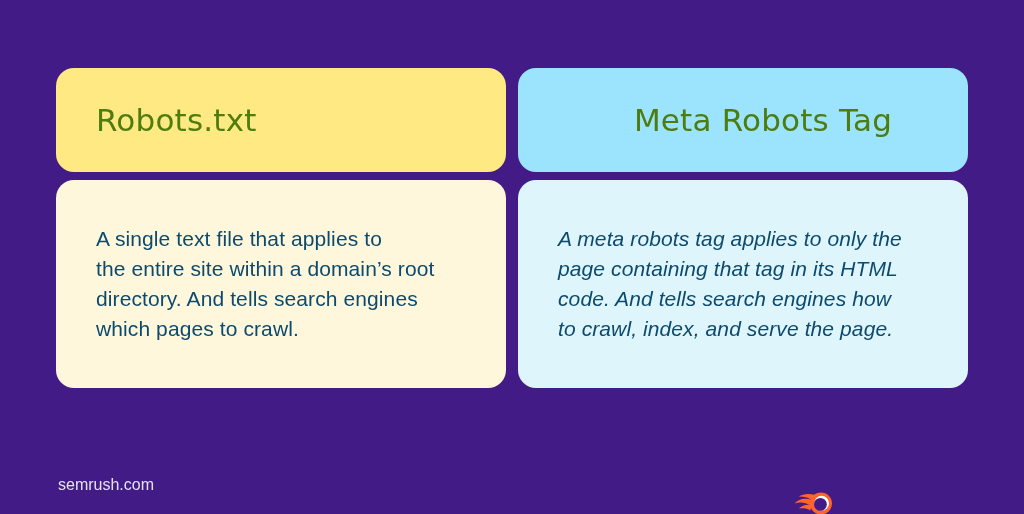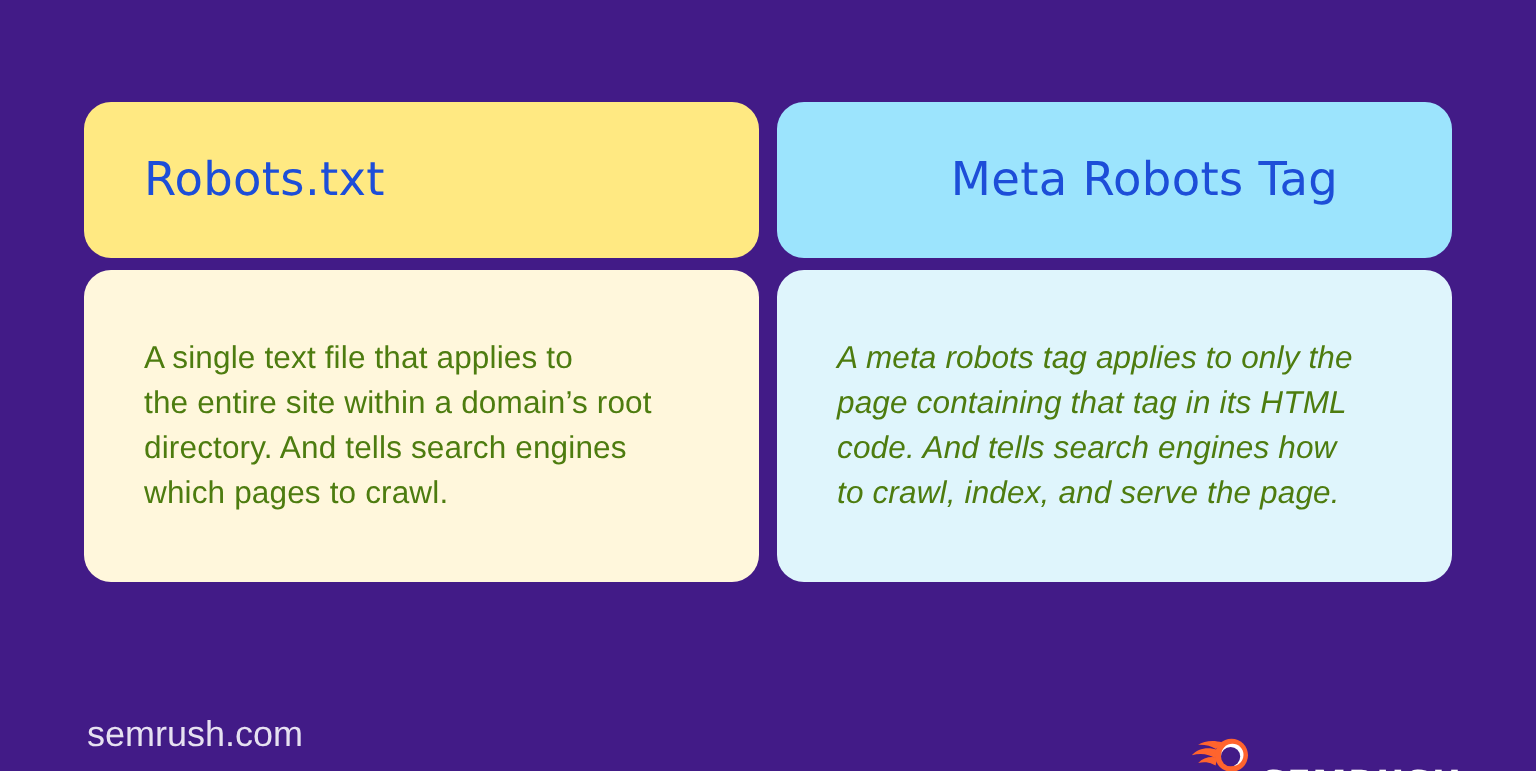--- a/index.html
+++ b/index.html
@@ -31,43 +31,43 @@
     align-items: center;
     padding-left: 40px;
     box-sizing: border-box;
   }
   .header-card.yellow { background: #FFE982; }
   .header-card.blue   { background: #9CE4FD; justify-content: center; }
   .card-title {
     font-family: "DejaVu Sans", "Liberation Sans", sans-serif;
     font-size: 31px;
     font-weight: 500;
-    color: #1d4ed8;
+    color: #4d7c0f;
     letter-spacing: 0.2px;
   }
   .body-card {
     height: 208px;
     border-radius: 18px;
     box-sizing: border-box;
     padding: 44px 38px 0 40px;
   }
   .body-card.pale-yellow { background: #FFF7DC; }
   .body-card.pale-blue   { background: #DFF5FC; font-style: italic; }
   .card-description {
     font-size: 21px;
     line-height: 30px;
-    color: #4d7c0f;
+    color: #0c4a6e;
     white-space: pre-line;
     letter-spacing: 0.1px;
   }
   .site-url {
     position: absolute;
     left: 58px;
     top: 476px;
-    font-size: 24px;
+    font-size: 16px;
     color: #E6E1F1;
   }
   .logo {
     position: absolute;
     right: 49px;
     top: 470px;
     display: flex;
     align-items: center;
     gap: 7px;
   }

